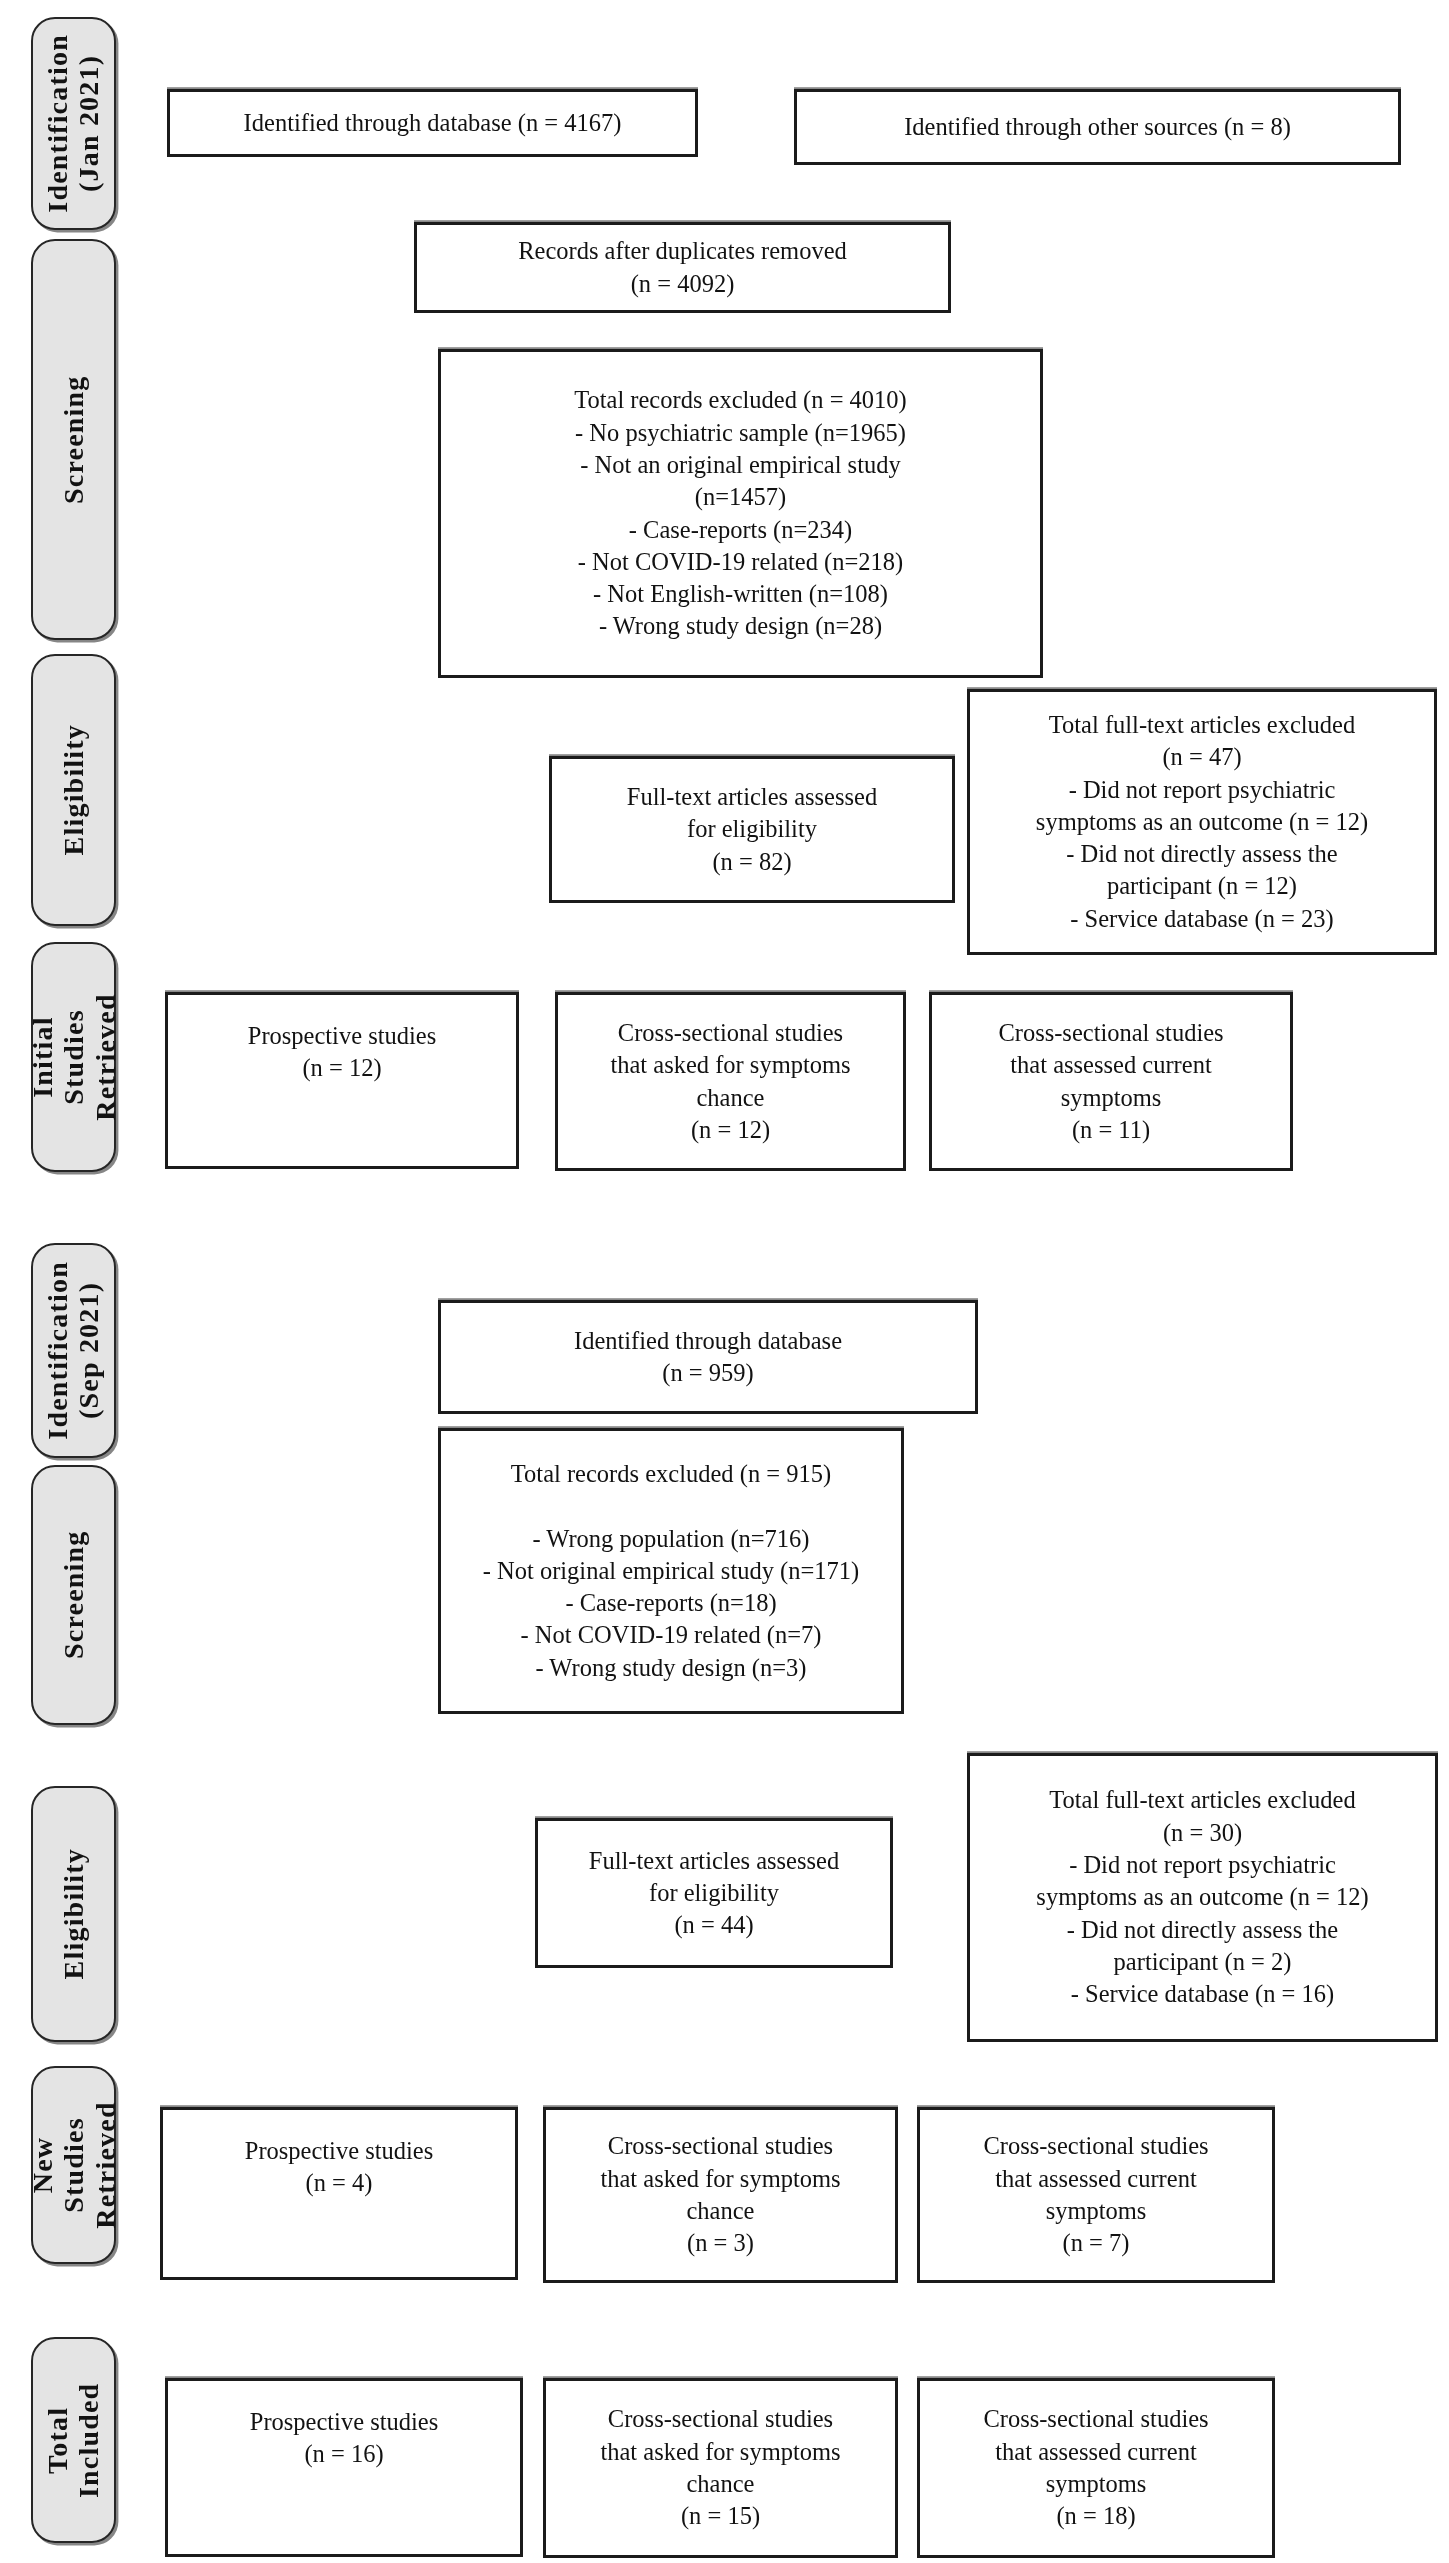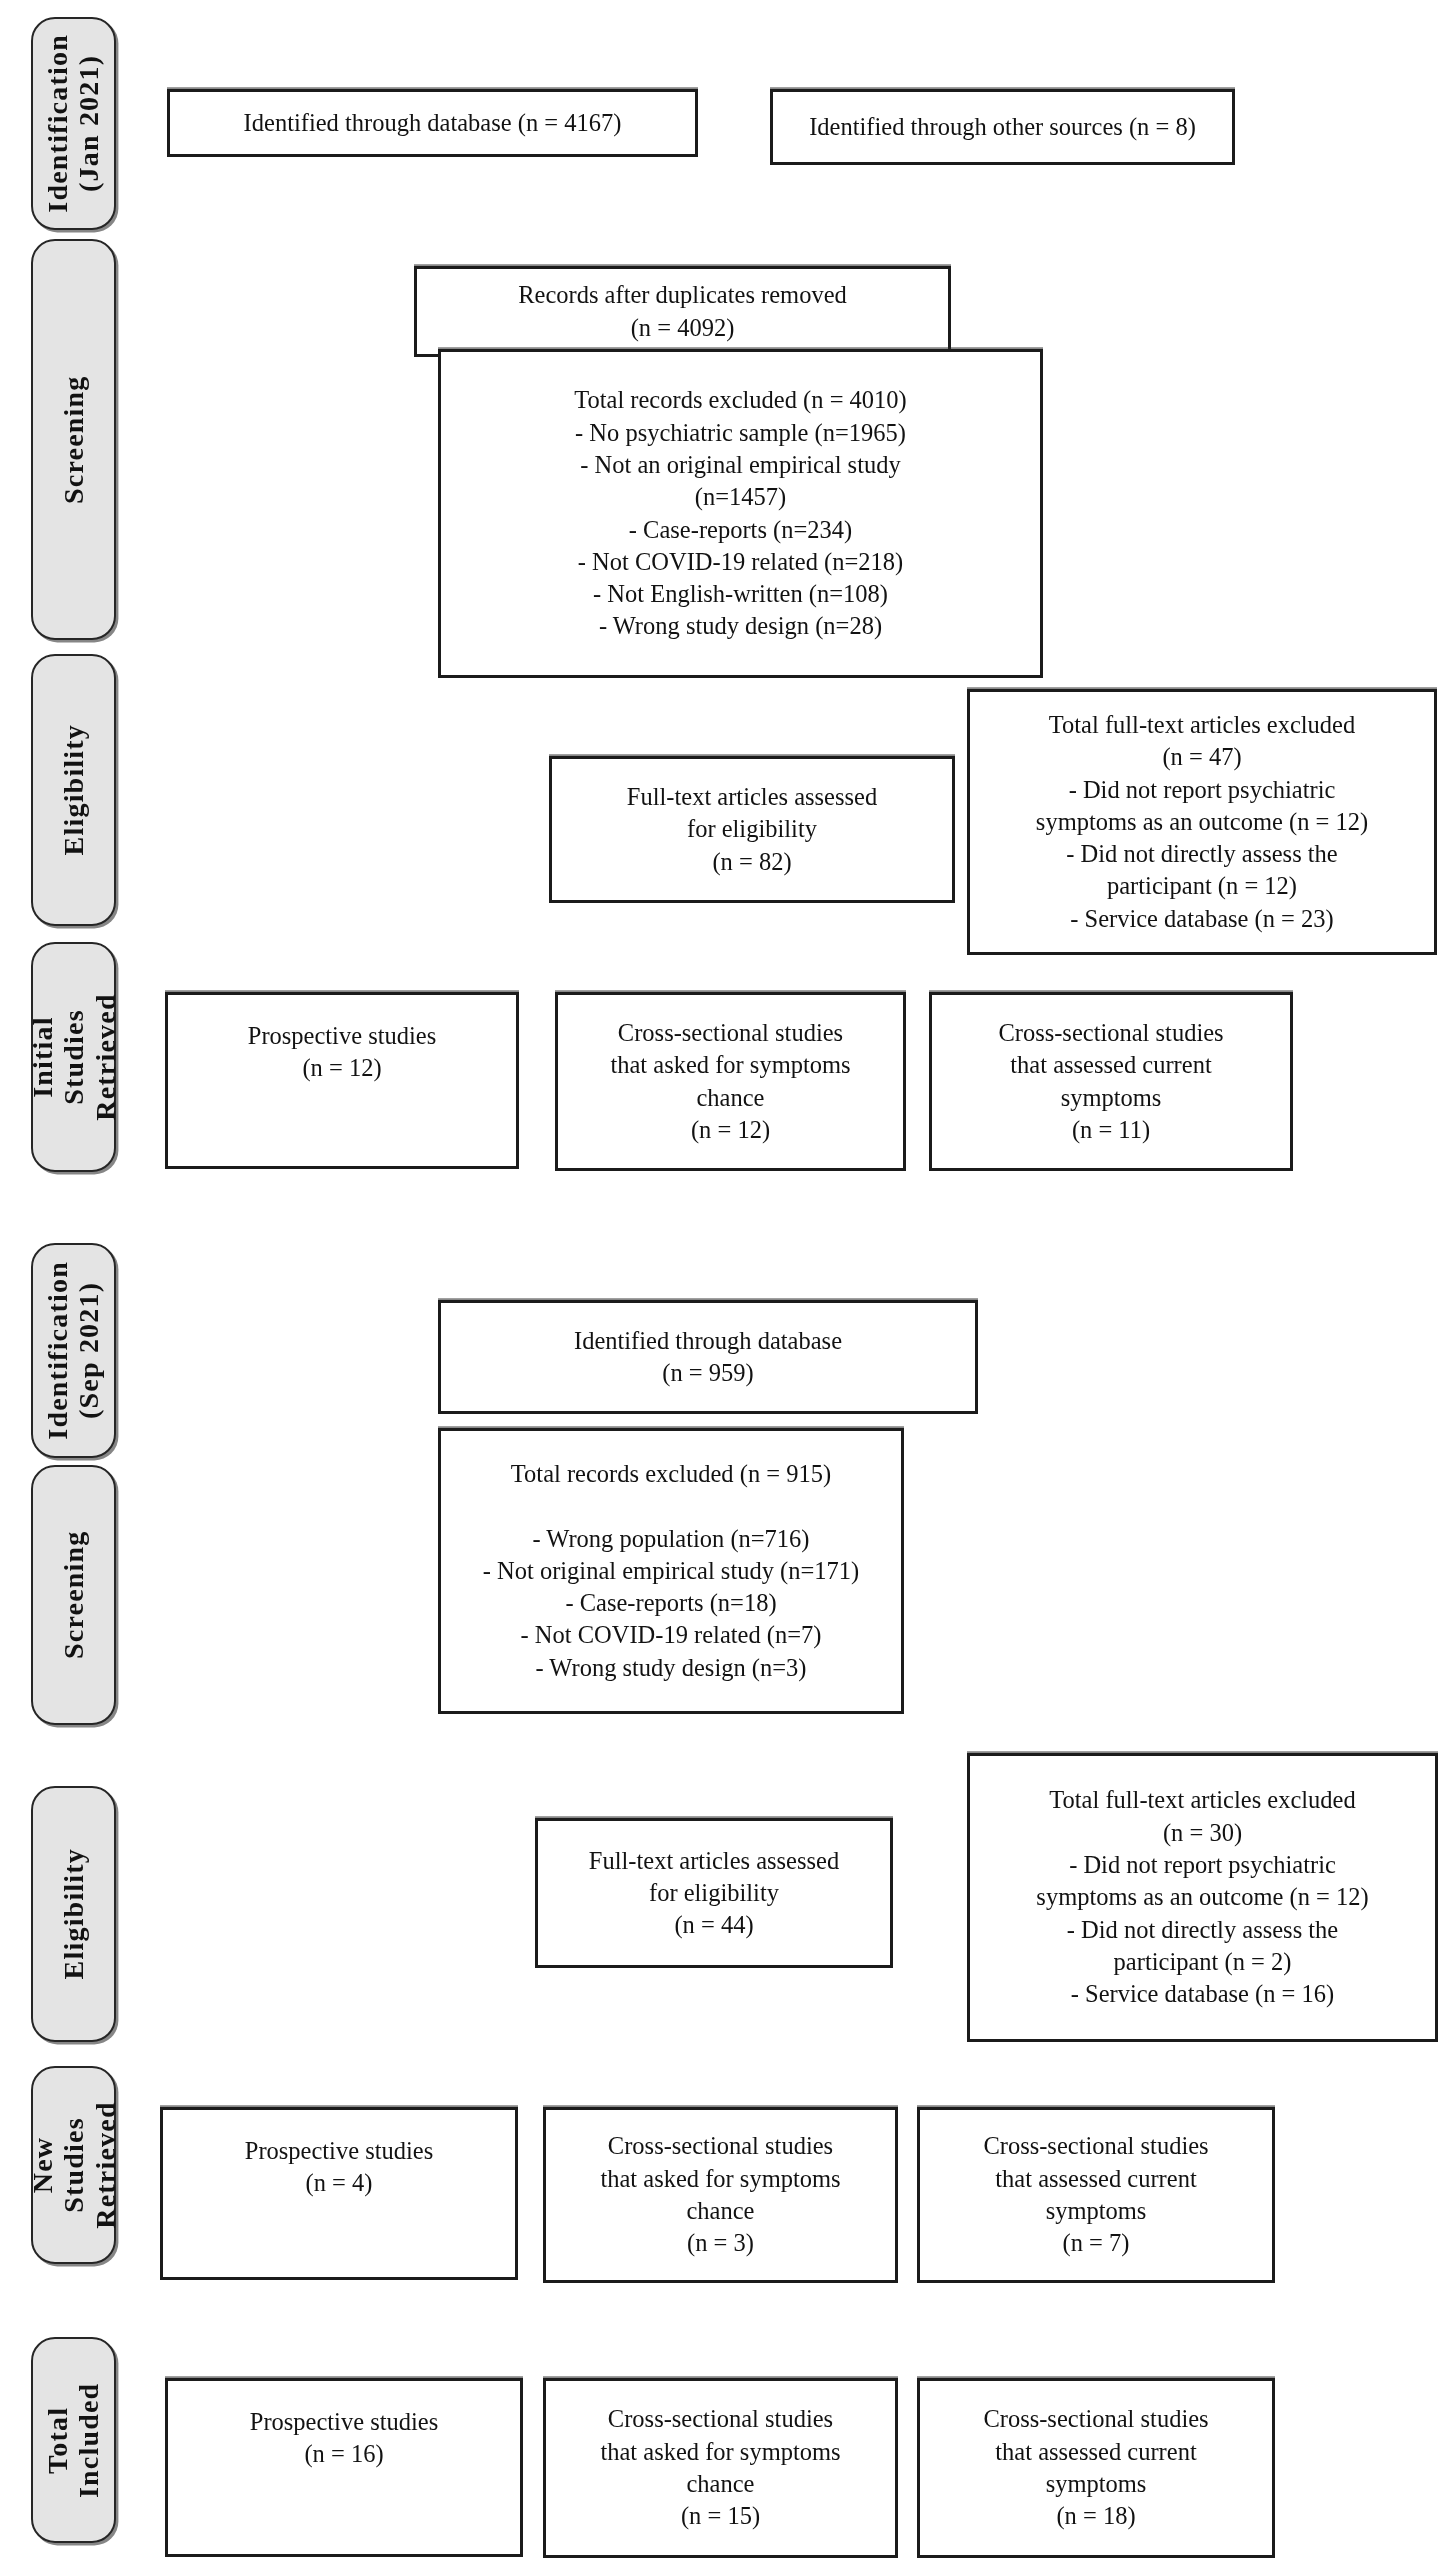--- a/index.html
+++ b/index.html
@@ -59,23 +59,23 @@
 
 <div class="canvas">
 
   <div class="stage" style="left:31px;top:16.7px;width:85px;height:213px;">
     <span class="vtext">Identification
 (Jan 2021)</span>
   </div>
 
   <div class="box" style="left:167px;top:89px;width:531px;height:68px;">Identified through database (n = 4167)</div>
 
-  <div class="box" style="left:770px;top:89px;width:465px;height:76px;">Identified through other sources (n = 8)</div>
+  <div class="box" style="left:794px;top:89px;width:607px;height:76px;">Identified through other sources (n = 8)</div>
 
-  <div class="box" style="left:414px;top:222px;width:537px;height:91px;margin-top:44px;">Records after duplicates removed
+  <div class="box" style="left:414px;top:222px;width:537px;height:91px;">Records after duplicates removed
 (n = 4092)</div>
 
   <div class="stage" style="left:31px;top:239px;width:85px;height:401px;">
     <span class="vtext">Screening</span>
   </div>
 
   <div class="box" style="left:438px;top:349px;width:605px;height:329px;">Total records excluded (n = 4010)
 - No psychiatric sample (n=1965)
 - Not an original empirical study
 (n=1457)

